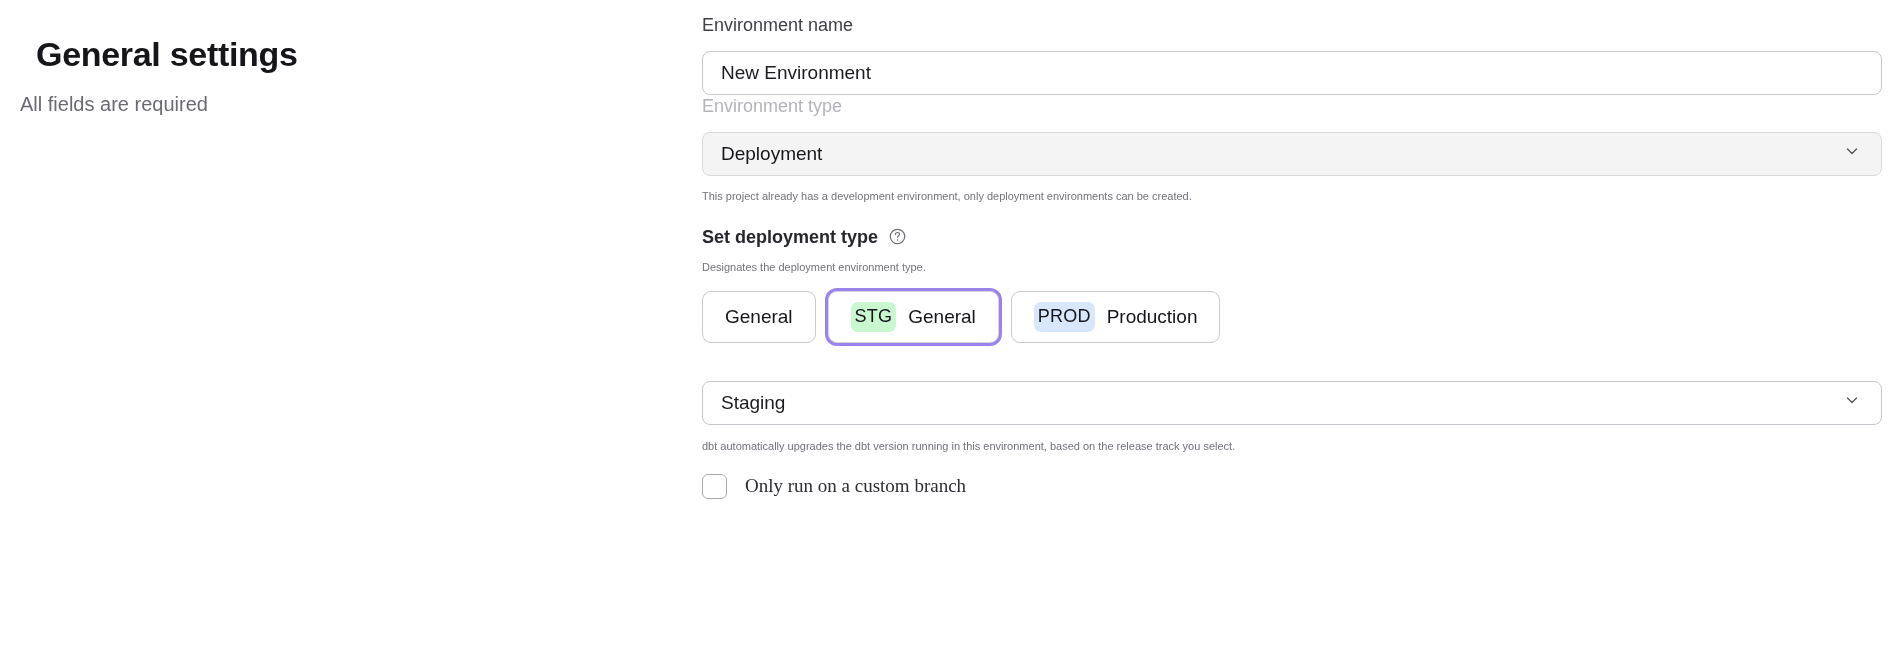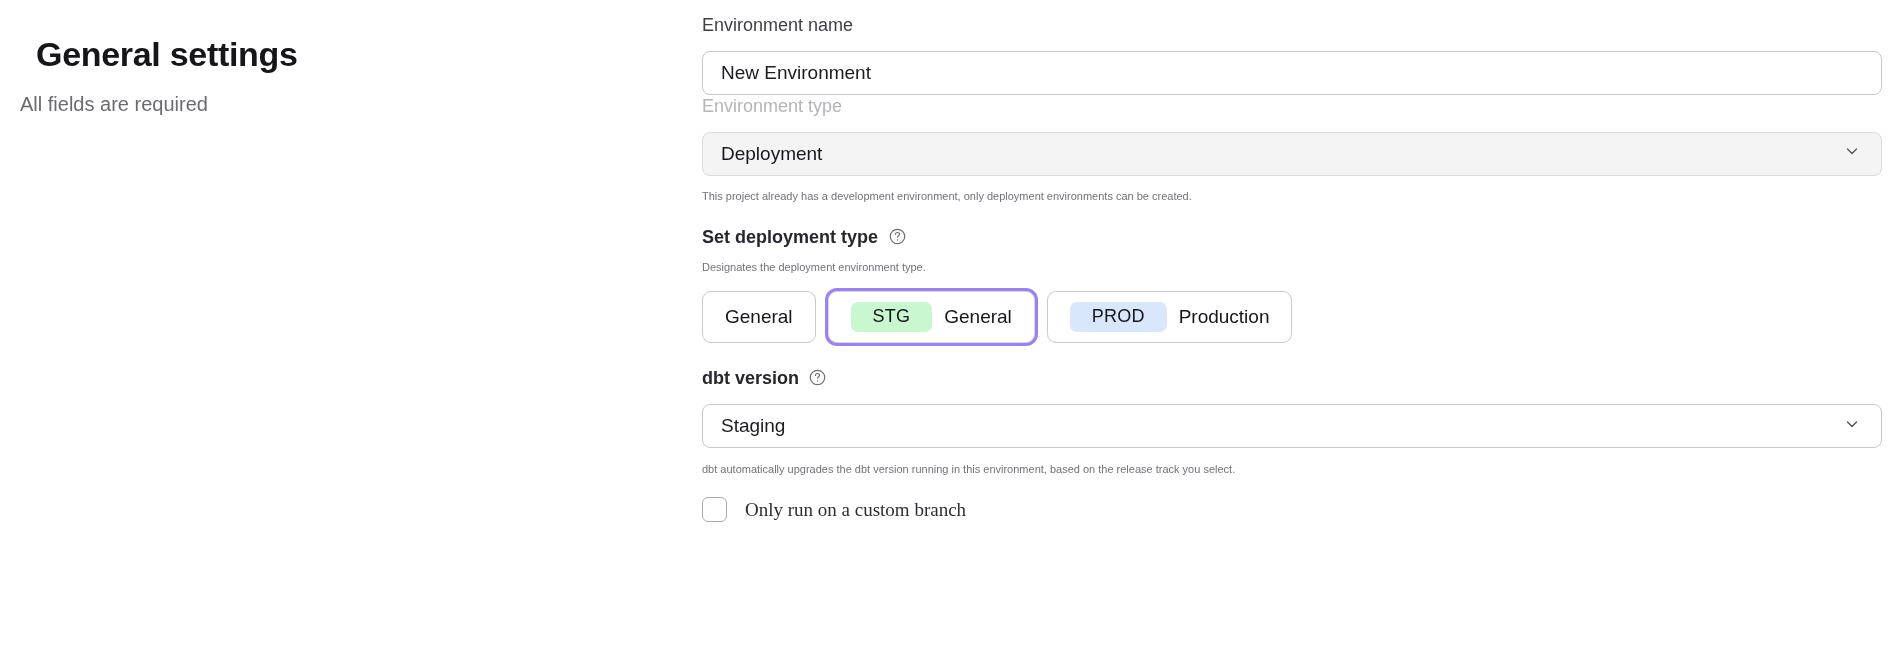--- a/index.html
+++ b/index.html
@@ -123,21 +123,21 @@
   }
   .seg-btn.selected {
     box-shadow: 0 0 0 3px #9b83ec;
     border-color: #d5d5db;
   }
   .seg-badge {
     display: inline-flex;
     align-items: center;
     justify-content: center;
     height: 30px;
-    padding: 0 22px;
+    padding: 0 4px;
     border-radius: 7px;
     font-size: 18px;
     font-weight: 400;
     color: #16161b;
     letter-spacing: 0.2px;
   }
 
   
   .check-row {
     display: flex;
@@ -217,30 +217,20 @@
         </button>
 
         <button class="seg-btn">
           <span class="seg-badge" id="prod-badge" style="background: rgb(216, 231, 251);">PROD</span>
           <span>Production</span>
         </button>
       </div>
     </div>
 
     <div style="margin-top:24px">
-      <div>
-        <span class="field-label strong" style="display:inline">dbt version</span>
-        <span class="help-icon">
-          <svg width="17" height="17" viewBox="0 0 17 17" fill="none">
-            <circle cx="8.5" cy="8.5" r="7.2" stroke="#6e6e77" stroke-width="1.2"></circle>
-            <path d="M6.5 6.4c0-1.1 0.9-1.9 2-1.9s2 0.8 2 1.8c0 1.4-1.9 1.5-1.9 2.9" stroke="#6e6e77" stroke-width="1.2" stroke-linecap="round"></path>
-            <circle cx="8.55" cy="12.1" r="0.75" fill="#6e6e77"></circle>
-          </svg>
-        </span>
-      </div>
       <div style="height:14px"></div>
       <div class="select-box">
         <span class="sel-value">Staging</span>
         <span class="chev">
           <svg width="18" height="18" viewBox="0 0 18 18" fill="none">
             <path d="M4.5 7 L9 11.5 L13.5 7" stroke="currentColor" stroke-width="1.4" stroke-linecap="round" stroke-linejoin="round"></path>
           </svg>
         </span>
       </div>
       <div class="helper-text" style="margin-top:14px">dbt automatically upgrades the dbt version running in this environment, based on the release track you select.</div>

